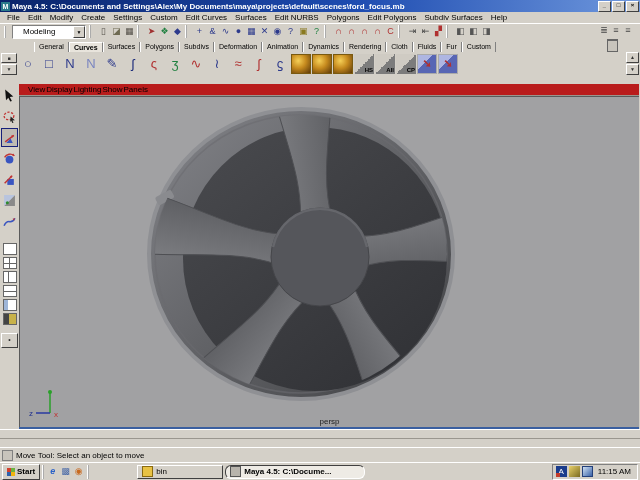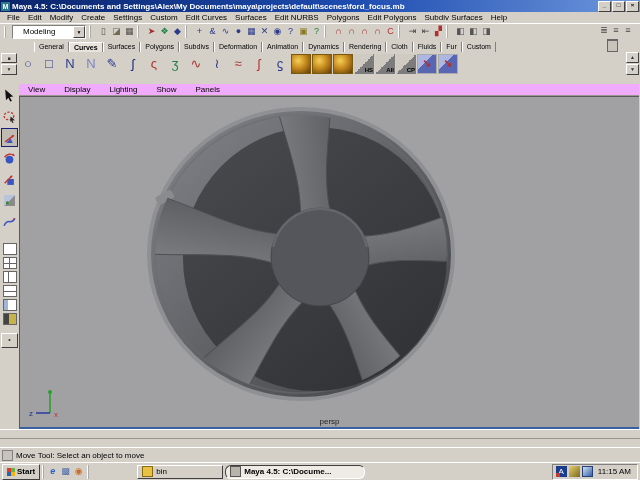--- a/index.html
+++ b/index.html
@@ -49,21 +49,21 @@
   #layoutbtns{margin-top:10px;display:flex;flex-direction:column;gap:2px;align-items:center;}
   .lb{width:14px;height:12px;background:#fff;border:1px solid #666;box-sizing:border-box;}
   .lb.quad{background:linear-gradient(#666,#666) 50% 0/1px 100% no-repeat,linear-gradient(#666,#666) 0 50%/100% 1px no-repeat,#fff;}
   .lb.cols{background:linear-gradient(#666,#666) 40% 0/1px 100% no-repeat,#fff;}
   .lb.rows{background:linear-gradient(#666,#666) 0 50%/100% 1px no-repeat,#fff;}
   .lb.outl{background:linear-gradient(90deg,#9fb6d8 35%,#fff 35%);}
   .lb.hyp{background:linear-gradient(90deg,#444 45%,#c8b24a 45%);}
   #dotbtn{margin-top:8px;width:15px;height:13px;background:#d4d0c8;border:1px solid;border-color:#fff #404040 #404040 #fff;font-size:7px;line-height:11px;text-align:center;color:#333;}
   
   #panel{left:19px;top:84px;width:620px;height:345px;}
-  #panel-menu{height:12px;background:#f0abfc;display:flex;align-items:center;gap:19px;font-size:8px;padding-left:9px;border-bottom:1px solid #9a968e;box-sizing:border-box;}
+  #panel-menu{height:12px;background:#b91c1c;display:flex;align-items:center;gap:1px;font-size:8px;padding-left:9px;border-bottom:1px solid #9a968e;box-sizing:border-box;}
   #viewport{position:absolute;left:0;top:12px;width:620px;height:331px;background:#a1a1a3;border-top:1px solid #5a5a5a;border-left:1px solid #5a5a5a;box-sizing:border-box;overflow:hidden;}
   #persp-label{position:absolute;left:0;bottom:1px;width:100%;text-align:center;font-size:8px;color:#222;}
   #axis-gizmo{position:absolute;left:8px;bottom:8px;width:44px;height:32px;}
   #blueline{position:absolute;left:0;top:343px;width:620px;height:2px;background:#3a5fa0;}
   
   #cmdline{left:0;top:429px;width:640px;height:9px;background:#d4d0c8;border-top:1px solid #fff;box-sizing:border-box;}
   #resultline{left:0;top:438px;width:640px;height:9px;background:#d4d0c8;border-top:1px solid #9a968e;box-sizing:border-box;}
   #helpline{left:0;top:447px;width:640px;height:15px;background:#d4d0c8;border-top:1px solid #fff;display:flex;align-items:center;font-size:8px;color:#000;box-sizing:border-box;}
   .edgeicon{width:9px;height:9px;margin:0 3px 0 2px;background:#c8c4bc;border:1px solid #808080;}
   #taskbar{left:0;top:462px;width:640px;height:18px;background:#d4d0c8;border-top:1px solid #fff;display:flex;align-items:center;gap:2px;padding:0 2px;box-sizing:border-box;}

